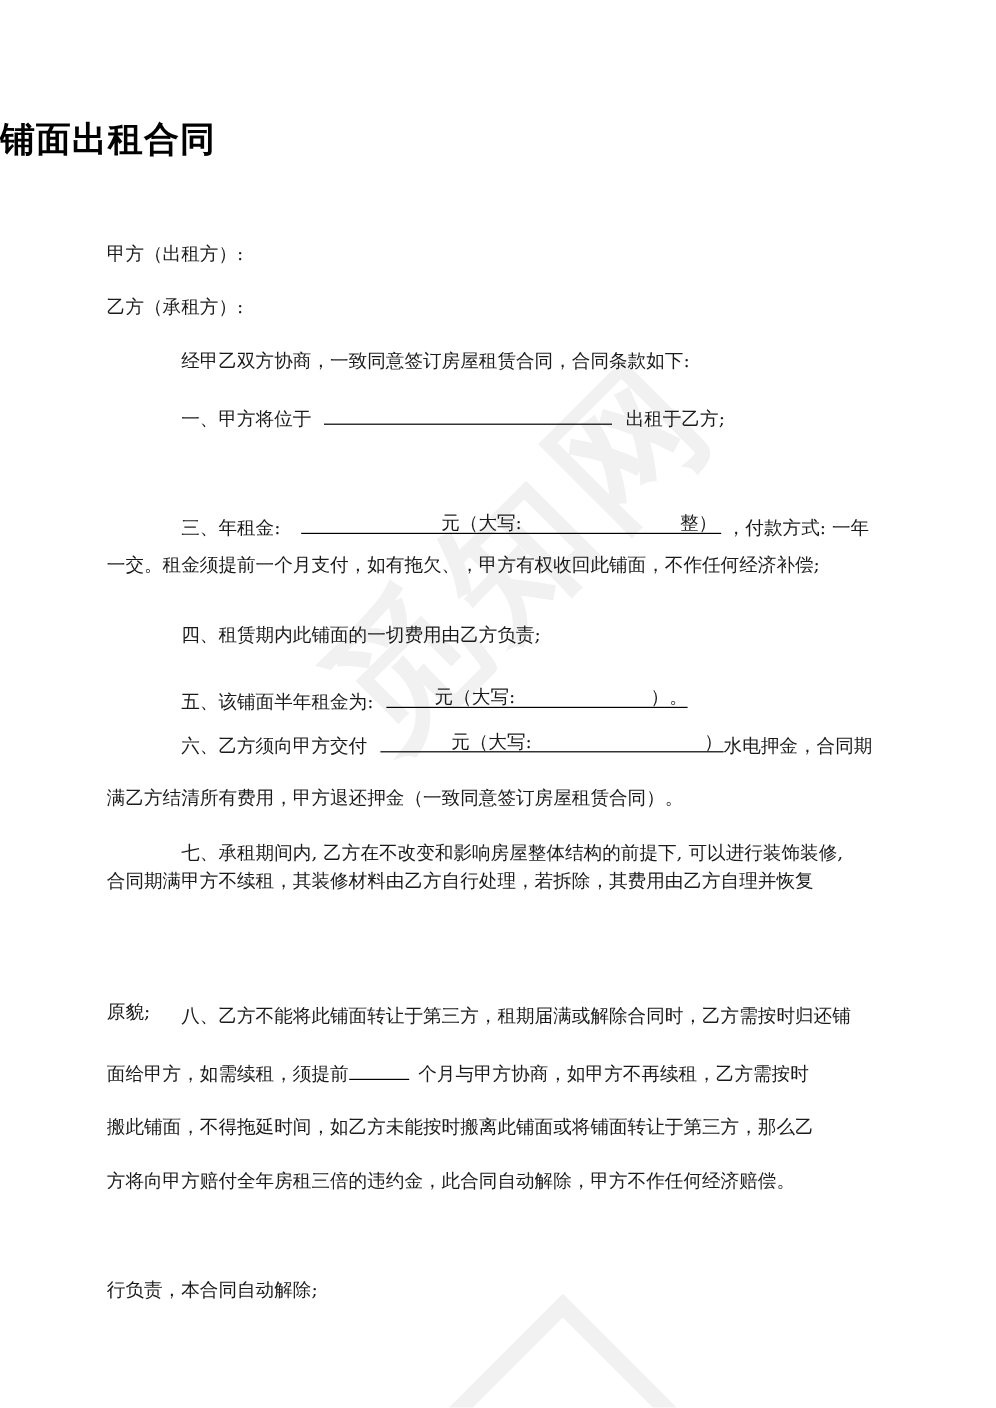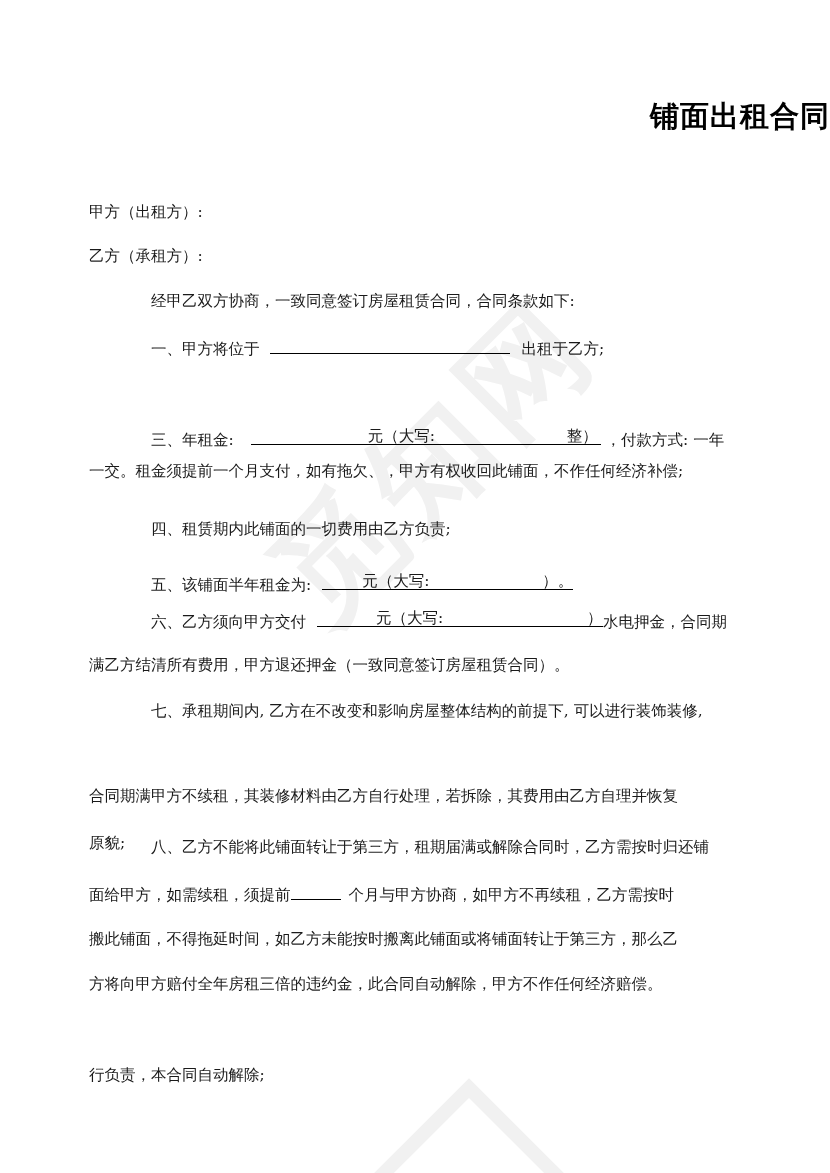--- a/index.html
+++ b/index.html
@@ -5,21 +5,21 @@
     html, body { margin: 0; padding: 0; background: #ffffff; }
     body { width: 830px; height: 1173px; position: relative; overflow: hidden;
       font-family: "DejaVu Serif", "Liberation Serif", serif; color: #1a1a1a; }
     .page { position: absolute; left: 0; top: 0; width: 830px; height: 1173px; background: #fff; }
     .watermark { position: absolute; color: #f1f1f1; font-family: "DejaVu Sans", sans-serif;
       font-weight: bold; font-size: 120px; transform: rotate(-45deg); white-space: nowrap;
       pointer-events: none; z-index: 0; letter-spacing: 10px; }
     .wm1 { left: 240px; top: 380px; }
     .wm-diamond { position: absolute; left: 380px; top: 1115px; width: 150px; height: 150px;
       border: 14px solid #f1f1f1; transform: rotate(45deg); z-index: 0; }
-    .title { position: absolute; left: 0; width: 830px; top: 97px; text-align: right;
+    .title { position: absolute; left: 0; width: 830px; top: 97px; text-align: left;
       font-family: Liberation Mono, monospace; font-weight: bold; font-size: 29px; color: #000;
       letter-spacing: 1px; z-index: 1; }
     .line { position: absolute; left: 89px; font-size: 15.5px; line-height: 20px; white-space: nowrap; z-index: 1; }
     .indent { left: 126px; margin-left: 25px; }
     .blank { display: inline-block; border-bottom: 1px solid #000; height: 16px; vertical-align: baseline; position: relative; text-align: center; }
     .blank .inner { position: absolute; top: -2px; white-space: nowrap; }
   </style>
 </head>
 <body>
 
@@ -63,21 +63,21 @@
   <div class="line indent" style="top:610px">
     <span>六、乙方须向甲方交付</span>
     <span class="blank" style="width:286px; margin-left:6px;">
       <span class="inner" style="left:59px">元（大写:</span>
       <span class="inner" style="left:270px">）</span>
     </span><span>水电押金，合同期</span>
   </div>
   <div class="line" style="top:655px">满乙方结清所有费用，甲方退还押金（一致同意签订房屋租赁合同）。</div>
 
   <div class="line indent" style="top:701px">七、承租期间内, 乙方在不改变和影响房屋整体结构的前提下, 可以进行装饰装修,</div>
-  <div class="line" style="top:786px">合同期满甲方不续租，其装修材料由乙方自行处理，若拆除，其费用由乙方自理并恢复</div>
+  <div class="line" style="top:724px">合同期满甲方不续租，其装修材料由乙方自行处理，若拆除，其费用由乙方自理并恢复</div>
   <div class="line" style="top:833px">原貌;</div>
 
   <div class="line" style="top:883px">
     <span>面给甲方，如需续租，须提前</span><span class="blank" style="width:50px; margin-right:8px;"></span><span>个月与甲方协商，如甲方不再续租，乙方需按时</span>
   </div>
   <div class="line indent" style="top:837px">八、乙方不能将此铺面转让于第三方，租期届满或解除合同时，乙方需按时归还铺</div>
   <div class="line" style="top:929px">搬此铺面，不得拖延时间，如乙方未能按时搬离此铺面或将铺面转让于第三方，那么乙</div>
   <div class="line" style="top:974px">方将向甲方赔付全年房租三倍的违约金，此合同自动解除，甲方不作任何经济赔偿。</div>
 
   <div class="line" style="top:1065px">行负责，本合同自动解除;</div>

